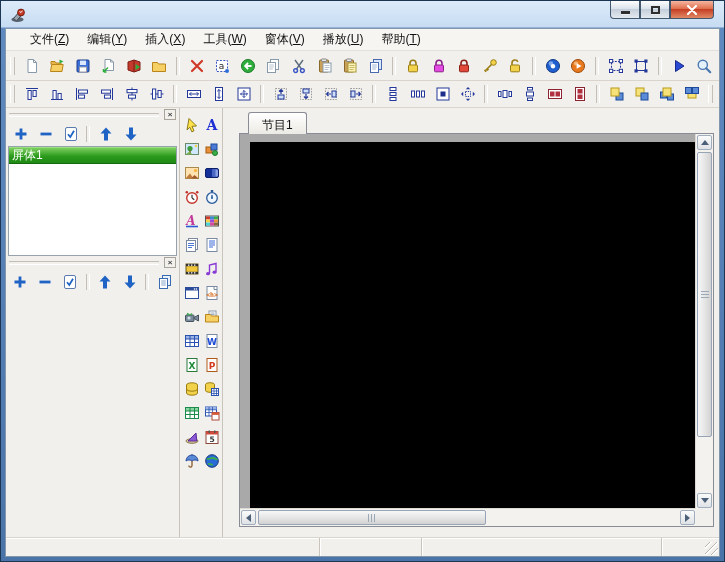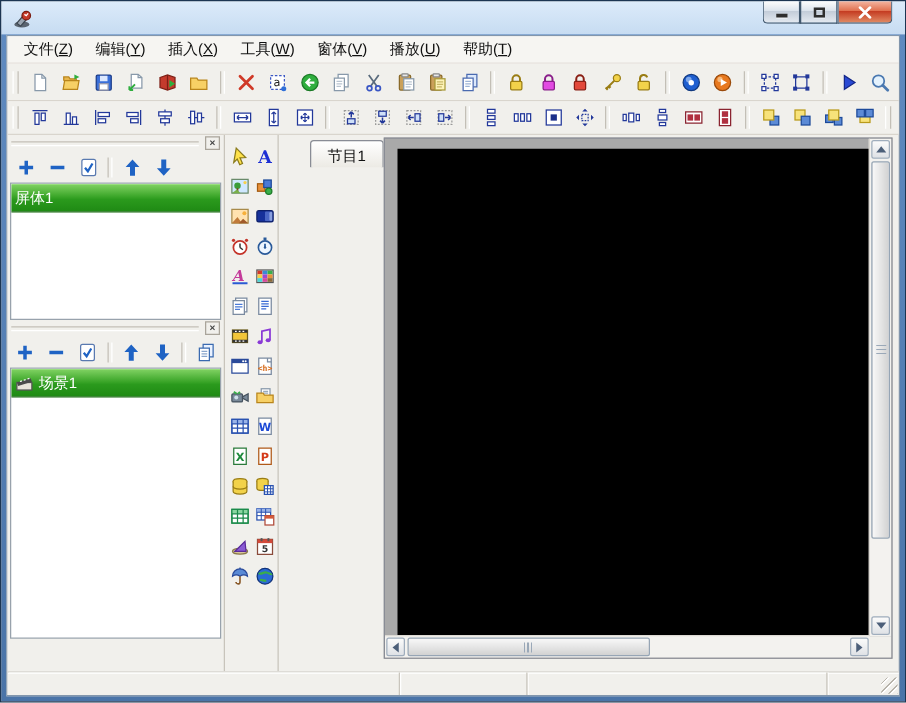--- a/index.html
+++ b/index.html
@@ -12,21 +12,21 @@
   .win-btns{position:absolute;top:0;right:10px;display:flex;height:19px;}
   .wb{width:30px;height:18px;box-sizing:border-box;border:1px solid #42586e;border-top:none;display:flex;align-items:center;justify-content:center;
     background:linear-gradient(#fdfdfd,#dbe3ec 45%,#c2ccd8 46%,#e3e9f0);}
   .wb:first-child{border-radius:0 0 0 4px;}
   .wb.close{width:44px;border-radius:0 0 4px 0;background:linear-gradient(#f4b5a0,#e0704f 45%,#c43a20 46%,#e08a64);}
   .wb-min-glyph{width:9px;height:3px;background:#2e2e2e;box-shadow:0 1px 0 rgba(255,255,255,.55);margin-top:5px;}
   .wb-max-glyph{width:9px;height:8px;box-sizing:border-box;border:2px solid #2e2e2e;box-shadow:0 1px 0 rgba(255,255,255,.45);}
   
   .app-body{position:absolute;left:4px;right:4px;top:27px;bottom:4px;background:#f1f0ec;border:1px solid #8296ac;
     display:flex;flex-direction:column;box-sizing:border-box;}
-  .menubar{height:21px;display:flex;align-items:center;background:#f6f5f2;border-bottom:1px solid #e3e0da;padding-left:4px;font-size:12px;}
+  .menubar{height:21px;display:flex;align-items:center;background:#f6f5f2;border-bottom:1px solid #e3e0da;padding-left:15px;font-size:12px;}
   .menu-item{padding:2px 9px;color:#111;cursor:default;}
   .toolbar{display:flex;align-items:center;background:#f1f0ec;border-bottom:1px solid #d9d5cd;padding:0 2px;}
   #toolbar-main{height:29px;}
   #toolbar-align{height:26px;}
   .tb-grip{width:3px;height:18px;border-left:1px solid #fff;border-right:1px solid #c3bfb6;margin:0 4px 0 2px;}
   .tb-sep{width:2px;height:18px;border-left:1px solid #c3bfb6;border-right:1px solid #fff;margin:0 4px;}
   .tb-btn{width:24px;height:23px;display:flex;align-items:center;justify-content:center;border:1px solid transparent;border-radius:2px;}
   #toolbar-align .tb-btn{width:23px;height:21px;}
   .icon{display:inline-flex;line-height:0;}
   .tb-spacer{flex:1;}
@@ -37,29 +37,29 @@
   .panel.top{height:148px;}
   .panel.bottom{flex:1;}
   .panel-header{height:13px;position:relative;}
   .panel-header::before{content:"";position:absolute;left:3px;right:20px;top:5px;height:2px;border-top:1px solid #c3bfb6;border-bottom:1px solid #ffffff;}
   .panel-close{position:absolute;right:3px;top:1px;width:12px;height:11px;box-sizing:border-box;border:1px solid #a9a49a;background:#f1f0ec;
     display:flex;align-items:center;justify-content:center;font-size:8px;font-weight:bold;color:#444;line-height:1;}
   .panel-tools{height:25px;display:flex;align-items:center;padding:0 2px;}
   .pt-btn{width:23px;height:21px;display:flex;align-items:center;justify-content:center;border:1px solid transparent;border-radius:2px;}
   .pt-sep{width:2px;height:16px;border-left:1px solid #c3bfb6;border-right:1px solid #fff;margin:0 3px;}
   .panel-list{flex:1;margin:0 2px;background:#fff;border:1px solid #98a2ac;overflow:hidden;}
-  .list-item{height:23px;display:flex;align-items:center;gap:3px;padding-left:3px;font-size:12px;color:#222;}
+  .list-item{height:17px;display:flex;align-items:center;gap:3px;padding-left:3px;font-size:12px;color:#222;}
   .list-item.selected{color:#fff;background:linear-gradient(#7ccf5f,#3aa528 45%,#2b9a1d 55%,#1f8a14);
     border-top:1px solid #98df7d;border-bottom:1px solid #14690c;box-sizing:border-box;}
   
   .toolbox-col{width:43px;box-sizing:border-box;border-right:1px solid #c8c4bb;background:#f1f0ec;
     display:grid;grid-template-columns:20px 20px;justify-content:center;align-content:start;padding-top:5px;}
   .tool-cell{width:20px;height:22px;display:flex;align-items:center;justify-content:center;border:1px solid transparent;border-radius:2px;}
   
-  .main-col{flex:1;display:flex;flex-direction:row;min-width:0;padding:3px 5px 10px 16px;box-sizing:border-box;}
+  .main-col{flex:1;display:flex;flex-direction:column;min-width:0;padding:3px 5px 10px 16px;box-sizing:border-box;}
   .tabstrip{height:23px;display:flex;align-items:flex-end;padding-left:9px;}
   .tab{height:22px;box-sizing:border-box;padding:4px 13px 0;font-size:12px;color:#111;background:linear-gradient(#ffffff,#eceae4);
     border:1px solid #898c95;border-bottom:none;border-radius:3px 3px 0 0;position:relative;z-index:2;}
   .canvas-frame{flex:1;position:relative;border:1px solid #898c95;background:#a9a9a9;margin-top:-1px;z-index:1;}
   .black-canvas{position:absolute;left:10px;top:8px;right:17px;bottom:17px;background:#000;}
   
   .vscroll{position:absolute;top:0;right:0;bottom:17px;width:17px;background:#f3f2ef;border-left:1px solid #dddad4;}
   .hscroll{position:absolute;left:0;right:17px;bottom:0;height:17px;background:#f3f2ef;border-top:1px solid #dddad4;}
   .sb-corner{position:absolute;right:0;bottom:0;width:17px;height:17px;background:#f1f0ec;}
   .sb-btn{position:absolute;box-sizing:border-box;border:1px solid #9fadbd;border-radius:2px;background:linear-gradient(#fbfbfb,#dfe2e6);
@@ -684,32 +684,20 @@
               <span class="pt-btn">
                 <span class="icon">
                   <svg width="16" height="16" viewBox="0 0 16 16">
                     <rect x="5.5" y="1.5" width="8" height="10" fill="#eaf2ff" stroke="#3a6ab0"></rect>
                     <rect x="2.5" y="4.5" width="8" height="10" fill="#fff" stroke="#3a6ab0"></rect>
                     <path d="M4.2 7h4.6M4.2 9h4.6M4.2 11h4.6" stroke="#8aa6cc"></path>
                   </svg>
                 </span>
               </span>
             </div>
-          <div class="panel-list" id="scene-list">
-              <div class="list-item selected">
-                <span class="icon">
-                  <svg width="16" height="16" viewBox="0 0 16 16">
-                    <rect x="1.5" y="7" width="12" height="6" fill="#e8e4da" stroke="#555"></rect>
-                    <path d="M1.5 7l11-3.5 1 2.8-11 3.5z" fill="#4a4a4a"></path>
-                    <path d="M4 6.2l1.5-.5M7 5.2l1.5-.5M10 4.2l1.5-.5" stroke="#fff"></path>
-                  </svg>
-                </span>
-                <span>场景1</span>
-              </div>
-            </div>
         </div>
       </div>
 
       <div class="toolbox-col" id="toolbox">
           <span class="tool-cell">
             <span class="icon">
               <svg width="16" height="16" viewBox="0 0 16 16">
                 <path d="M5 1.5l7.5 7.5-4.5.3 2 4.5-2.2 1-2-4.6L3 13z" fill="#ffe24a" stroke="#8a7a1a"></path>
               </svg>
             </span>

